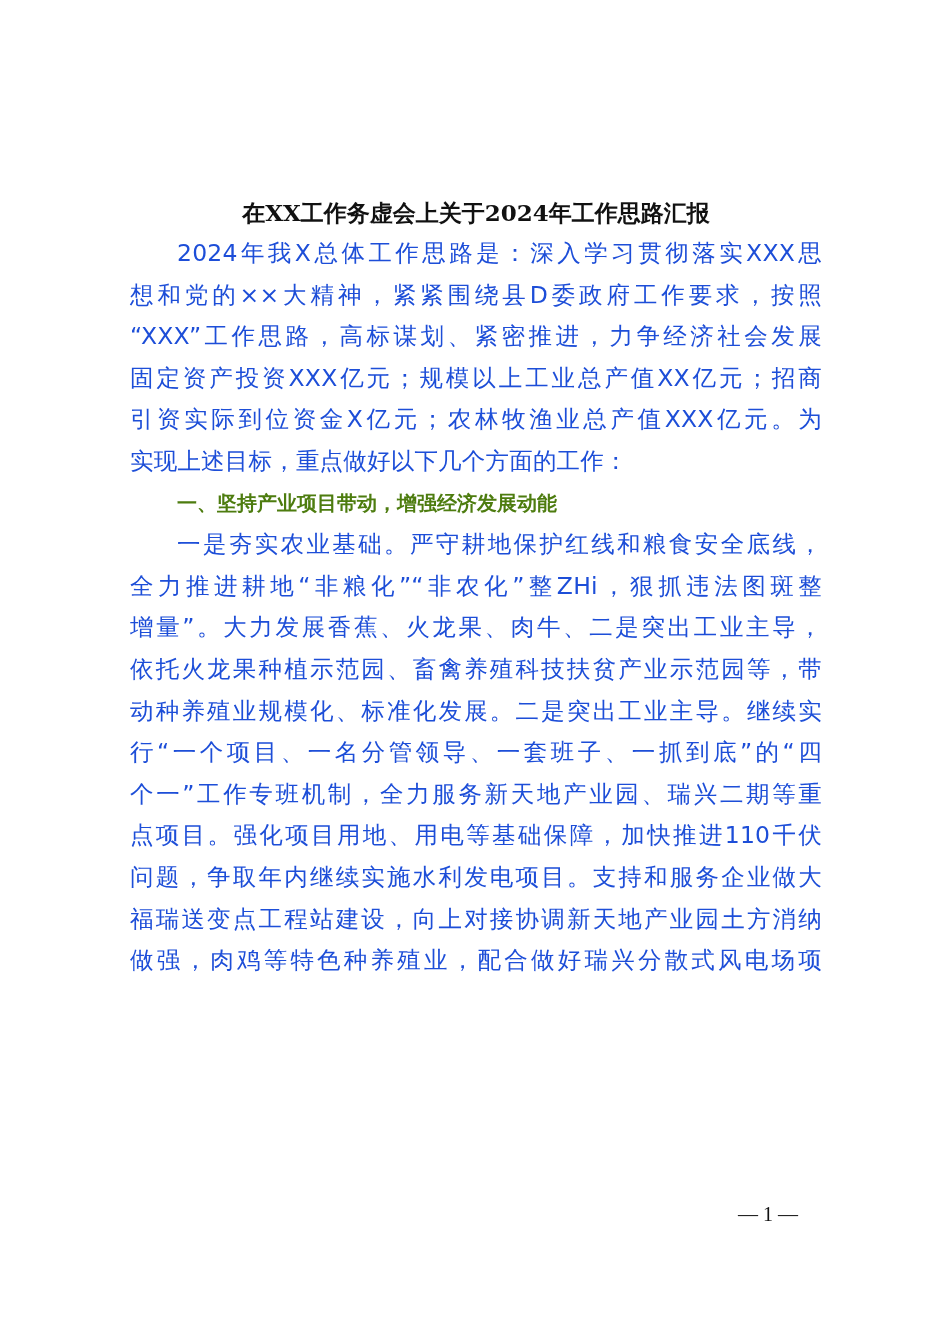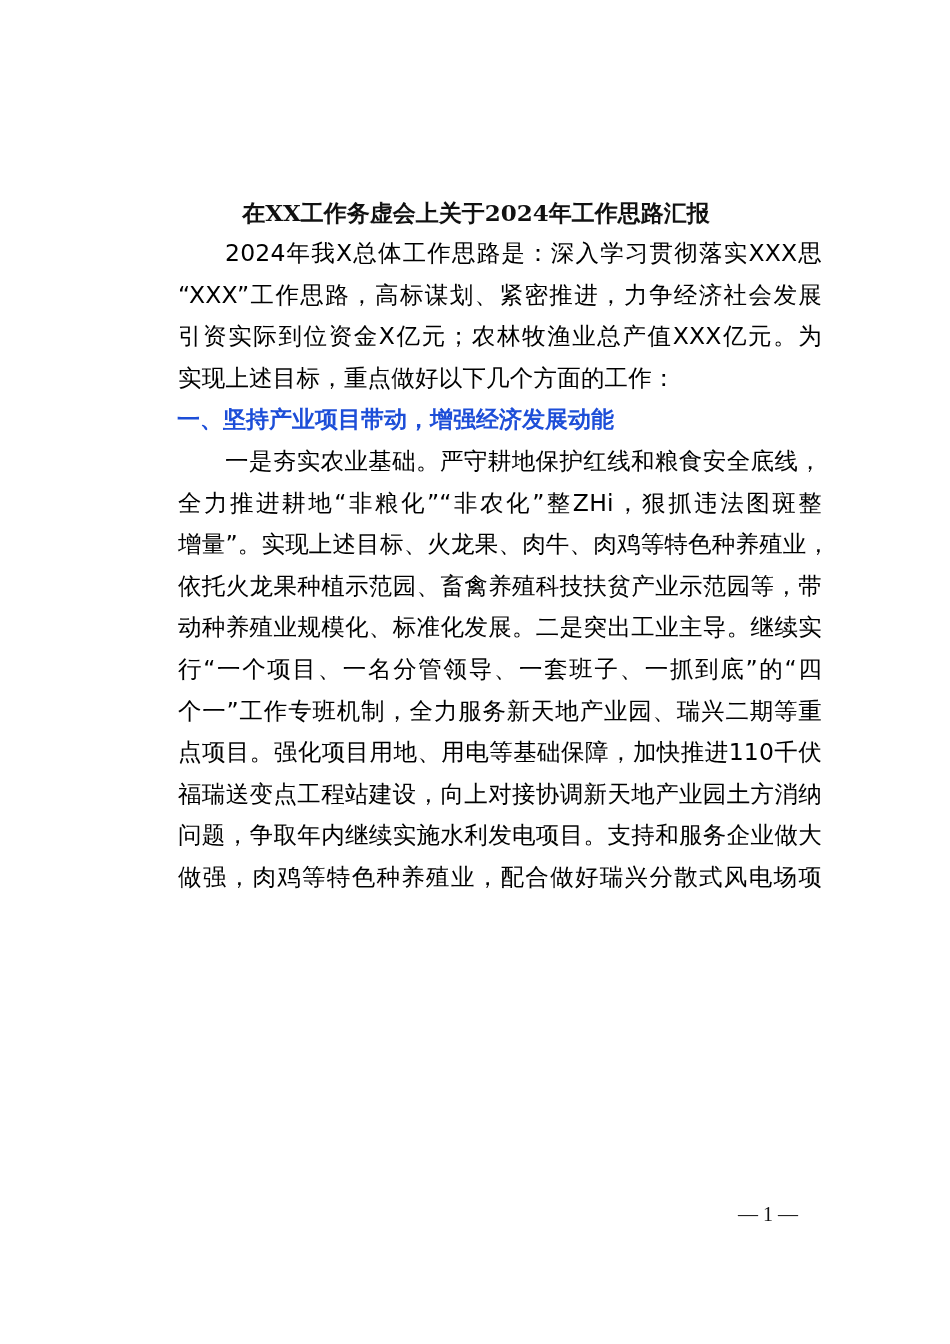--- a/index.html
+++ b/index.html
@@ -41,41 +41,40 @@
       white-space: nowrap;
     }
     .line {
       display: block;
       white-space: nowrap;
       height: 41.6px;
       line-height: 41.6px;
       font-size: 23.5px;
       letter-spacing: 0.2px;
       font-family: "DejaVu Sans", "Liberation Sans", sans-serif;
-      color: #000000;
+      color: #1d4ed8;
       text-align: justify;
       text-align-last: justify;
-      margin-left: 48px;
     }
     .line.first {
       padding-left: 47px;
     }
     .line.last {
       text-align-last: left;
     }
     .heading {
       display: block;
       white-space: nowrap;
       height: 41.6px;
       line-height: 41.6px;
       padding-left: 47px;
-      font-size: 23px;
+      font-size: 20px;
       font-weight: bold;
       font-family: Liberation Sans, sans-serif;
-      color: #1d4ed8;
+      color: #4d7c0f;
     }
     .page-number {
       position: absolute;
       left: 738px;
       top: 1191px;
       font-family: "Liberation Serif", "DejaVu Serif", serif;
       font-size: 20px;
       line-height: 24px;
       color: #111111;
       white-space: nowrap;
@@ -83,36 +82,38 @@
   </style>
 </head>
 <body>
 
 <div class="page">
   <div class="content">
     <h1 class="doc-title">在XX工作务虚会上关于2024年工作思路汇报</h1>
 
     <div class="paragraph">
       <span class="line first">2024年我X总体工作思路是：深入学习贯彻落实XXX思</span>
+      <span class="line">想和党的××大精神，紧紧围绕县D委政府工作要求，按照</span>
       <span class="line">“XXX”工作思路，高标谋划、紧密推进，力争经济社会发展</span>
+      <span class="line">固定资产投资XXX亿元；规模以上工业总产值XX亿元；招商</span>
       <span class="line">引资实际到位资金X亿元；农林牧渔业总产值XXX亿元。为</span>
       <span class="line last">实现上述目标，重点做好以下几个方面的工作：</span>
     </div>
 
     <div class="heading">一、坚持产业项目带动，增强经济发展动能</div>
 
     <div class="paragraph">
       <span class="line first">一是夯实农业基础。严守耕地保护红线和粮食安全底线，</span>
       <span class="line">全力推进耕地“非粮化”“非农化”整ZHi，狠抓违法图斑整</span>
-      <span class="line">增量”。实现上述目标、火龙果、肉牛、肉鸡等特色种养殖业，</span>
+      <span class="line">增量”。大力发展香蕉、火龙果、肉牛、二是突出工业主导，</span>
       <span class="line">依托火龙果种植示范园、畜禽养殖科技扶贫产业示范园等，带</span>
       <span class="line">动种养殖业规模化、标准化发展。二是突出工业主导。继续实</span>
       <span class="line">行“一个项目、一名分管领导、一套班子、一抓到底”的“四</span>
       <span class="line">个一”工作专班机制，全力服务新天地产业园、瑞兴二期等重</span>
       <span class="line">点项目。强化项目用地、用电等基础保障，加快推进110千伏</span>
+      <span class="line">问题，争取年内继续实施水利发电项目。支持和服务企业做大</span>
       <span class="line">福瑞送变点工程站建设，向上对接协调新天地产业园土方消纳</span>
-      <span class="line">问题，争取年内继续实施水利发电项目。支持和服务企业做大</span>
       <span class="line">做强，肉鸡等特色种养殖业，配合做好瑞兴分散式风电场项</span>
     </div>
   </div>
 
   <div class="page-number">— 1 —</div>
 </div>
 
 </body></html>

